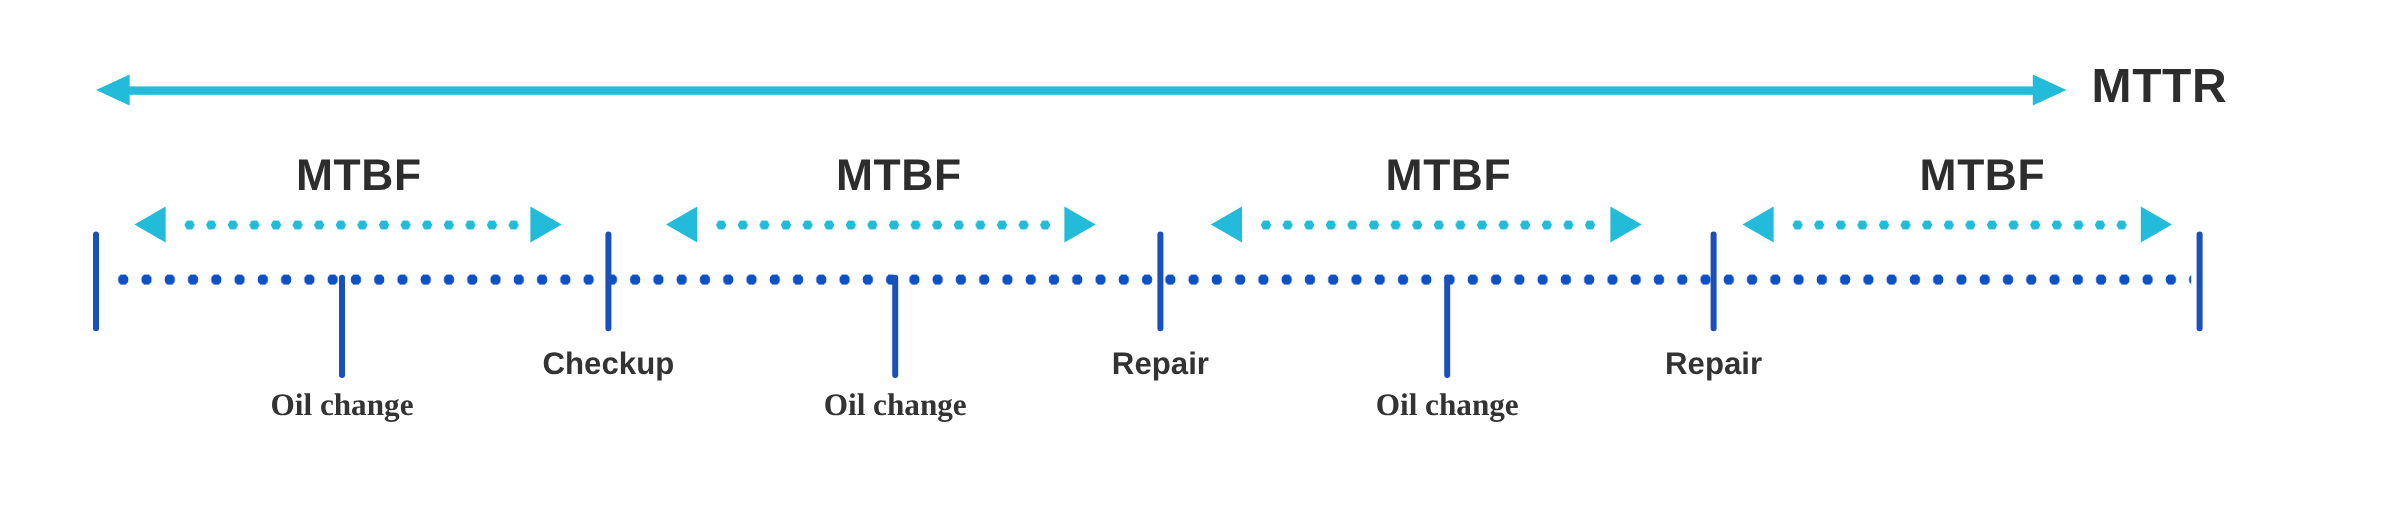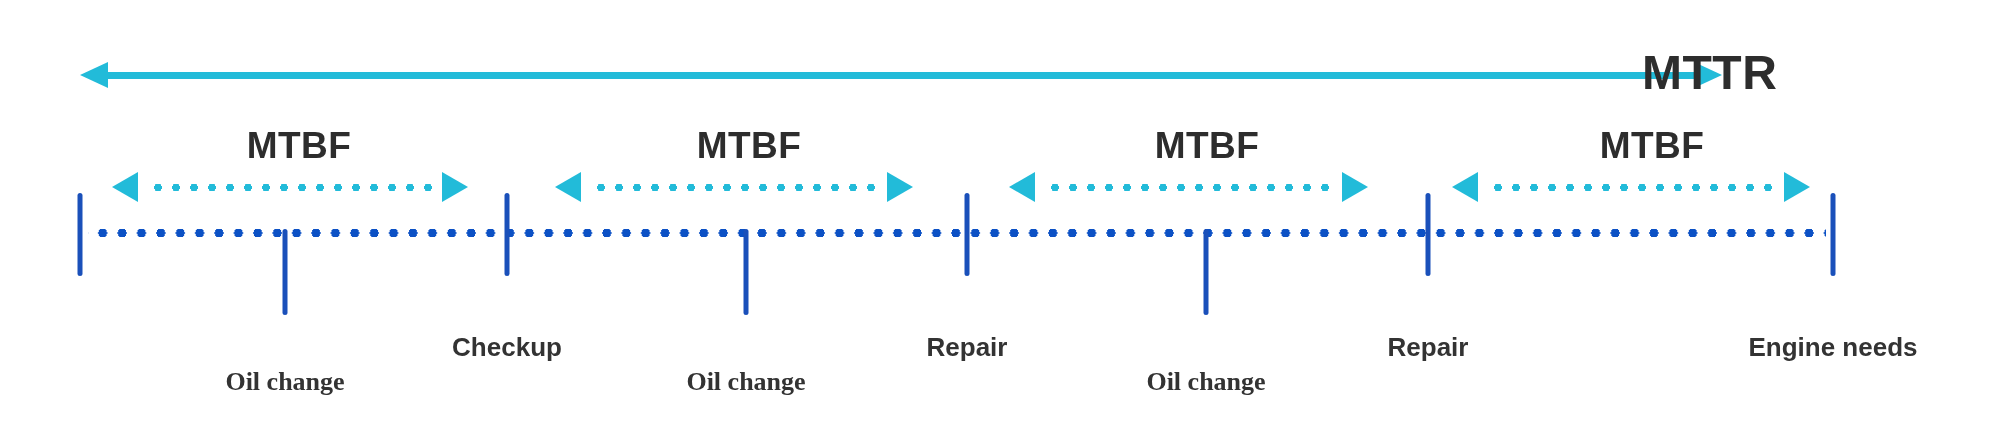--- a/index.html
+++ b/index.html
@@ -45,23 +45,23 @@
     position: absolute;
     right: 0;
     top: 0;
     width: 0; height: 0;
     border-top: 13.5px solid transparent;
     border-bottom: 13.5px solid transparent;
     border-left: 28px solid #22bbd9;
   }
   .mttr-label {
     position: absolute;
-    left: 1642px;
+    left: 1743px;
     top: 53px;
-    font-size: 48px;
+    font-size: 40px;
     line-height: 39px;
     font-weight: 700;
     color: #2d2d2d;
     letter-spacing: 0.5px;
     white-space: nowrap;
   }
 
   
   .mtbf-arrow {
     position: absolute;
@@ -133,21 +133,20 @@
   
   .event-label {
     position: absolute;
     transform: translateX(-50%);
     text-align: center;
     font-size: 26px;
     line-height: 33px;
     font-weight: 700;
     color: #333333;
     white-space: nowrap;
-    margin-top: 44px;
   }
   .event-label.row1 { top: 287px; }
   .event-label.row2 { top: 321px; font-family: Liberation Serif, serif; }
 </style>
 </head>
 <body>
 
 <div id="diagram">
 
   <div class="top-arrow">
@@ -204,17 +203,16 @@
       <div class="tick below" style="left: 1206px;"></div>
       <div class="event-label row2" style="left: 1206px;">
         <div>Oil change</div>
       </div>
       <div class="tick cross" style="left: 1428px;"></div>
       <div class="event-label row1" style="left: 1428px;">
         <div>Repair</div>
       </div>
       <div class="tick cross" style="left: 1833px;"></div>
       <div class="event-label row1" style="left: 1833px;">
-        <div>Engine needs</div>
       </div>
     </div>
 
 </div>
 
 </body></html>

